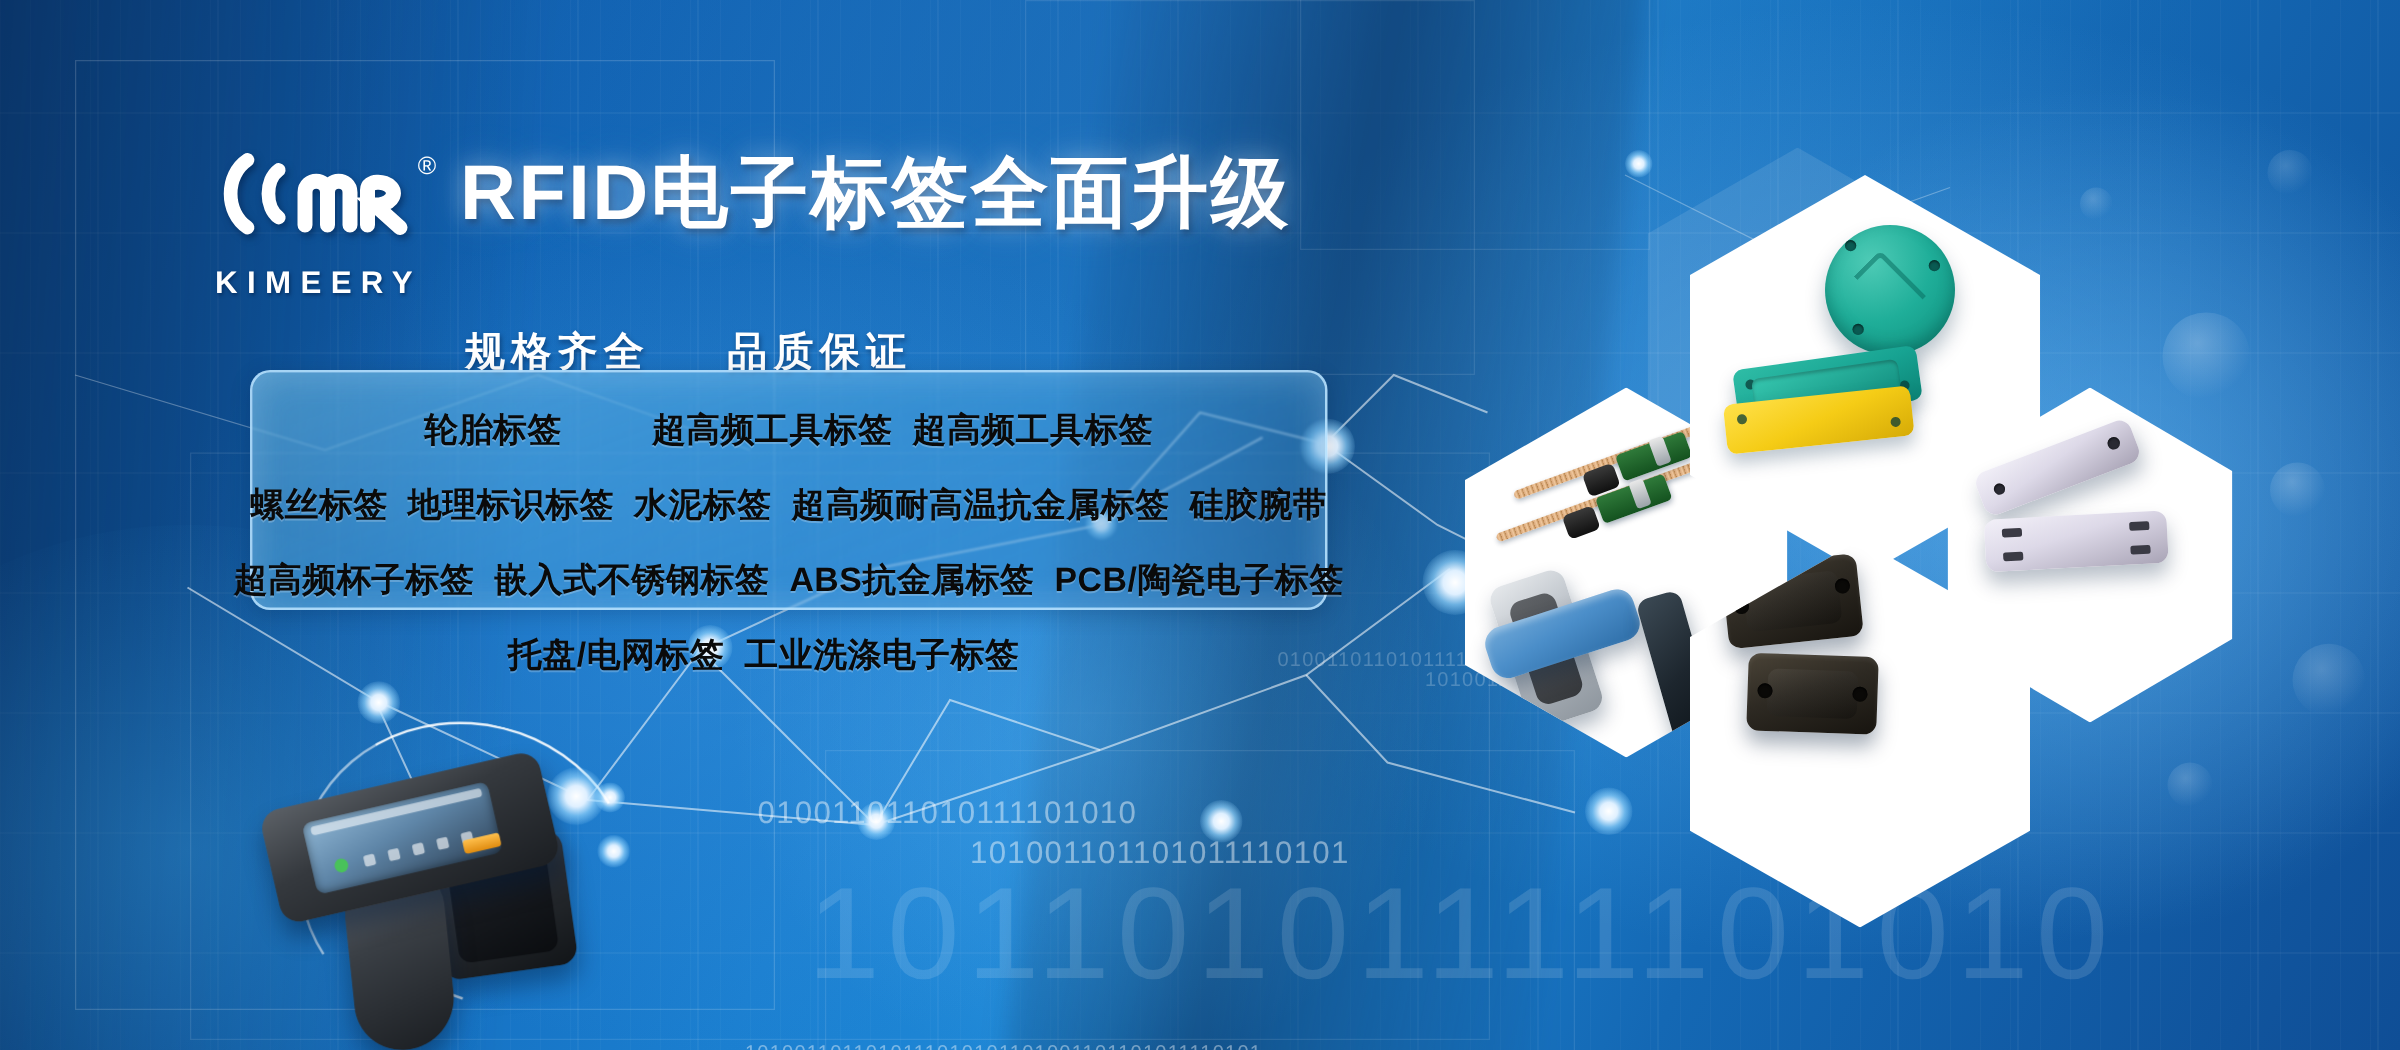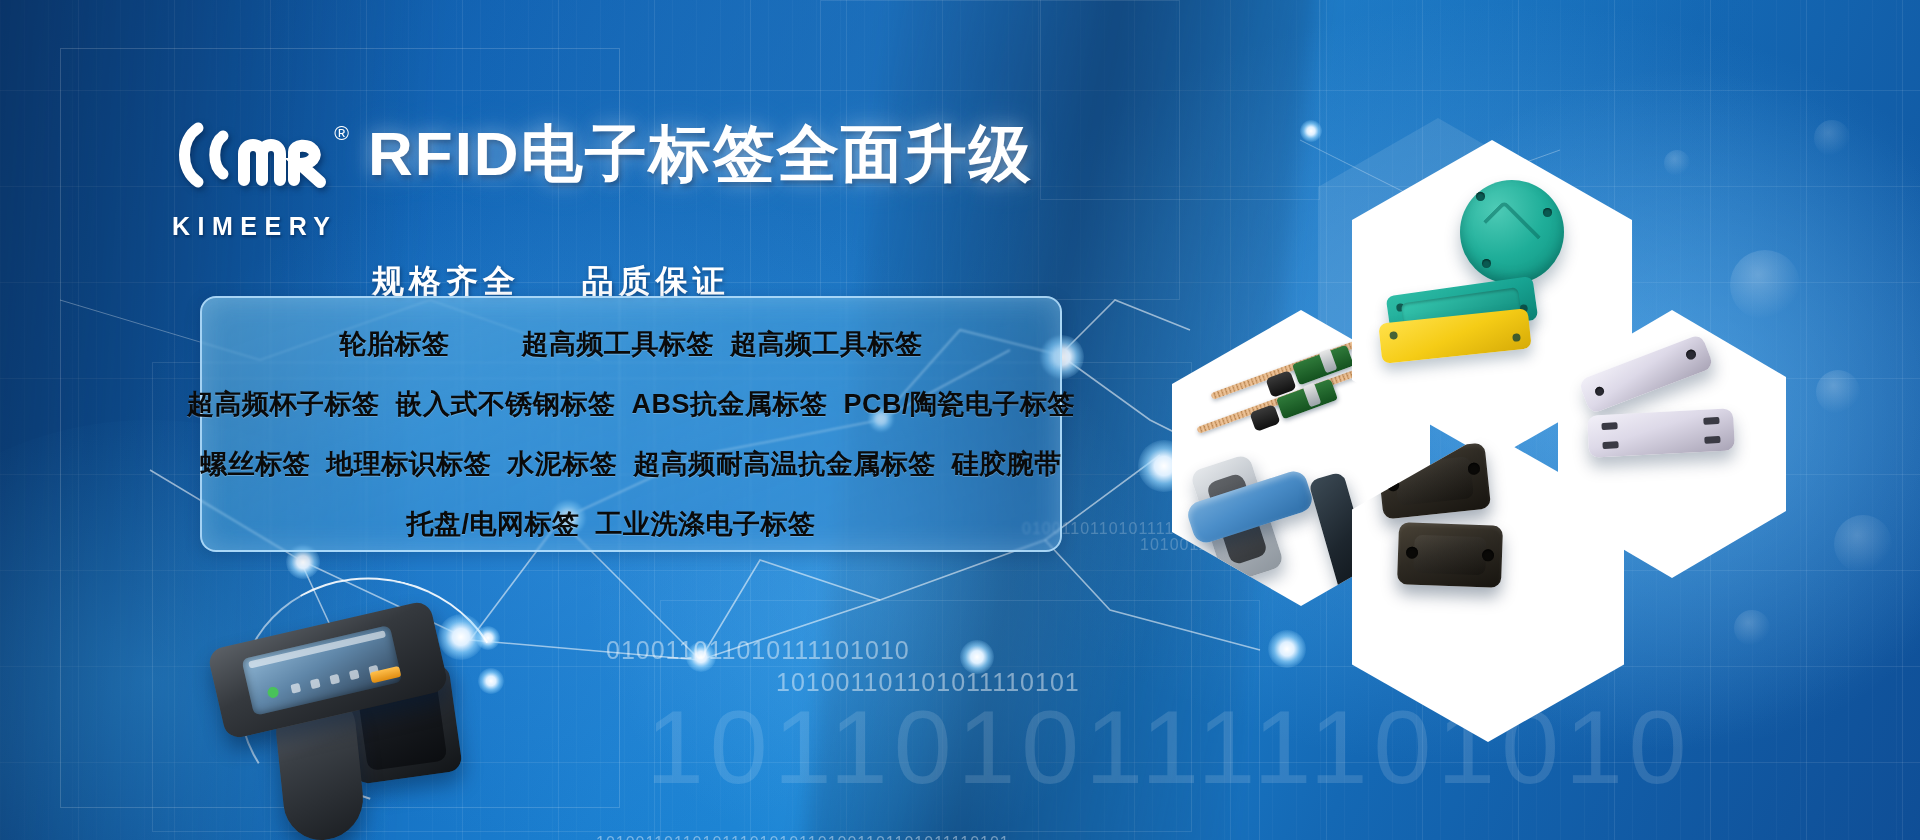--- a/index.html
+++ b/index.html
@@ -60,21 +60,21 @@
 
   
   .headline{position:absolute;left:368px;top:112px;font-size:62px;font-weight:700;color:#ffffff;
     letter-spacing:2px;white-space:nowrap;
     text-shadow:0 0 18px rgba(255,255,255,.35), 0 0 34px rgba(180,220,255,.30), 2px 3px 5px rgba(0,25,60,.45);}
   .subhead{position:absolute;left:372px;top:236px;font-size:32px;font-weight:700;color:#ffffff;
     letter-spacing:5px;white-space:nowrap;text-shadow:1px 2px 4px rgba(0,30,70,.55);margin-top:24px;}
   .subhead .gap{display:inline-block;width:34px;}
 
   
-  .panel{position:absolute;left:200px;top:296px;width:862px;height:256px;
+  .panel{position:absolute;left:200px;top:296px;width:862px;height:192px;
     border-radius:16px;border:2px solid rgba(188,228,255,.85);
     background:linear-gradient(160deg, rgba(120,200,240,.52) 0%, rgba(86,175,228,.46) 38%, rgba(60,145,210,.42) 72%, rgba(52,130,200,.45) 100%);
     box-shadow:inset 0 0 28px rgba(190,230,255,.28), 0 4px 16px rgba(0,30,70,.22);
     padding:16px 0 0 0;backdrop-filter:blur(1px);}
   .panel-row{height:60px;display:flex;align-items:center;justify-content:center;
     color:#0a0a0a;font-size:27px;font-weight:700;white-space:nowrap;letter-spacing:.5px;}
   .panel-row span{text-shadow:0 1px 0 rgba(255,255,255,.22);}
 
   
   .hex{position:absolute;background:#ffffff;
@@ -329,31 +329,31 @@
   </div>
 
   <div class="panel">
     <div class="panel-row">
       <span>轮胎标签</span>&nbsp;&nbsp;&nbsp;&nbsp;
       &nbsp;&nbsp;&nbsp;&nbsp;
       <span>超高频工具标签</span>&nbsp;&nbsp;
       <span>超高频工具标签</span>
     </div>
     <div class="panel-row">
-      <span>超高频杯子标签</span>&nbsp;&nbsp;
-      <span>嵌入式不锈钢标签</span>&nbsp;&nbsp;
-      <span>ABS抗金属标签</span>&nbsp;&nbsp;
-      <span>PCB/陶瓷电子标签</span>
-    </div>
-    <div class="panel-row">
       <span>螺丝标签</span>&nbsp;&nbsp;
       <span>地理标识标签</span>&nbsp;&nbsp;
       <span>水泥标签</span>&nbsp;&nbsp;
       <span>超高频耐高温抗金属标签</span>&nbsp;&nbsp;
       <span>硅胶腕带</span>
+    </div>
+    <div class="panel-row">
+      <span>超高频杯子标签</span>&nbsp;&nbsp;
+      <span>嵌入式不锈钢标签</span>&nbsp;&nbsp;
+      <span>ABS抗金属标签</span>&nbsp;&nbsp;
+      <span>PCB/陶瓷电子标签</span>
     </div>
     <div class="panel-row">
       <span>托盘/电网标签</span>&nbsp;&nbsp;
       <span>工业洗涤电子标签</span>&nbsp;&nbsp;
       &nbsp;&nbsp;
     </div>
   </div>
 
   <div class="swoosh" style="left:238px;top:578px;width:270px;height:250px;transform:rotate(14deg);"></div>
   <div class="swoosh" style="left:300px;top:628px;width:180px;height:172px;transform:rotate(-120deg);border-color:rgba(255,255,255,.75) transparent transparent transparent;"></div>

